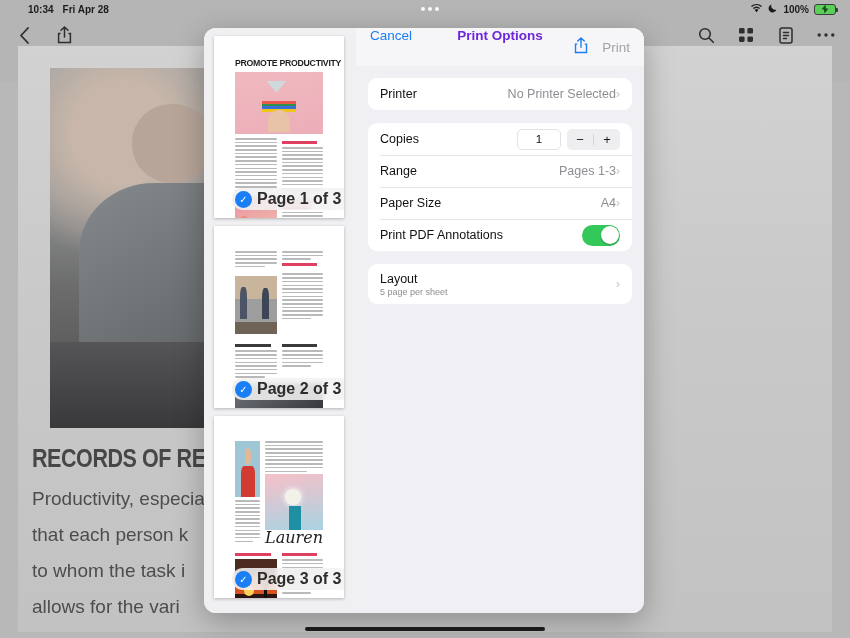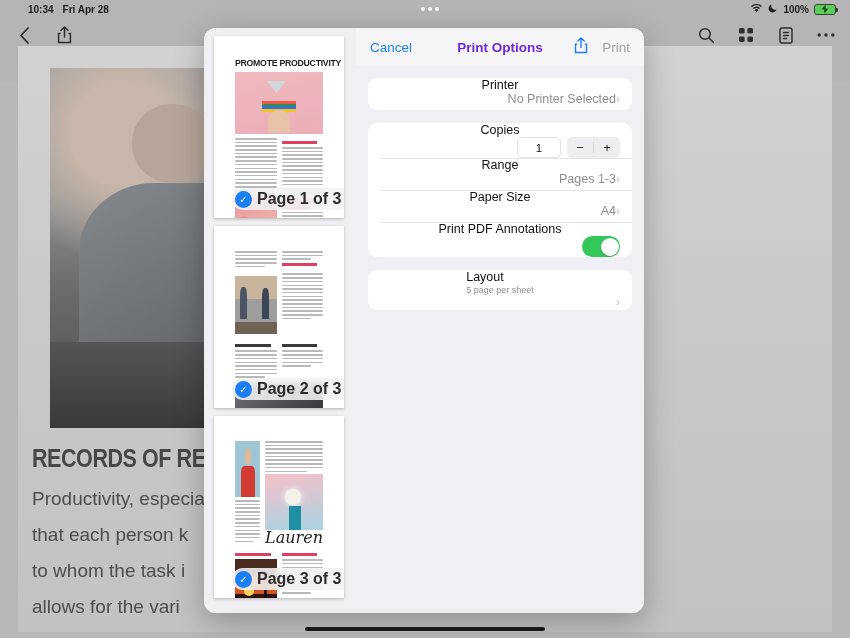--- a/index.html
+++ b/index.html
@@ -154,32 +154,32 @@
   .t-bulb .b { position:absolute; left:48%; top:26%; width:16px; height:16px; border-radius:50%; background:#f2f2e8; transform:translateX(-50%); box-shadow:0 0 6px #fff; }
   .t-bulb .arm { position:absolute; left:42%; bottom:0; width:20%; height:44%; background:#1f8fa3; }
   .t-sunset { height: 50px; background: linear-gradient(180deg,#4b2a20 0 35%,#d4531f 35% 70%,#2a1510 70% 100%); position: relative; }
   .t-sunset .sun { position:absolute; left:22%; bottom:26%; width:10px; height:10px; border-radius:50%; background:#ffd05a; }
   .t-sunset .rig { position:absolute; right:24%; bottom:22%; width:3px; height:26px; background:#120c09; }
   .script { font-family: "DejaVu Serif", serif; font-style: italic; font-size: 16px; color:#222; line-height:1; }
 
   
   .options { flex: 1; background: #efeff4; display: flex; flex-direction: column; }
   .opt-header {
-    height: 38px; background: #f6f6f8; display: flex; align-items: center;
+    height: 38px; background: #f6f6f8; display: flex; 
     padding: 0 14px; position: relative; flex: none;
   }
   .opt-header .cancel { color: #1a7ef5; font-size: 13.5px; }
   .opt-header .title { position: absolute; left: 0; right: 0; text-align: center;
     font-size: 13.5px; font-weight: bold; color: #6d28d9; pointer-events: none; }
   .opt-header .right { margin-left: auto; display: flex; align-items: center; gap: 14px; z-index: 2; }
   .opt-header .print { color: #a3a3a8; font-size: 13.5px; }
 
   .opt-body { padding: 12px 12px 0 12px; overflow: hidden; }
   .group { background: #fff; border-radius: 9px; margin-bottom: 13px; overflow: hidden; }
-  .row { display: flex; align-items: center; min-height: 32px; padding: 0 12px; position: relative; flex-direction: column; }
+  .row { display: flex; align-items: center; min-height: 32px; padding: 0 12px; position: relative; }
   .row + .row::before {
     content: ""; position: absolute; left: 12px; right: 0; top: 0; height: 1px; background: #e4e4e6;
   }
   .row .label { font-size: 12.5px; color: #111; }
   .row .value { margin-left: auto; font-size: 12.5px; color: #8e8e93; display: flex; align-items: center; }
   .chev { color: #c2c2c7; font-size: 12px; }
   .sublabel { font-size: 9px; color: #8e8e93; margin-top: 1px; }
 
   .stepper { margin-left: auto; display: flex; align-items: center; gap: 6px; }
   .count-box {

